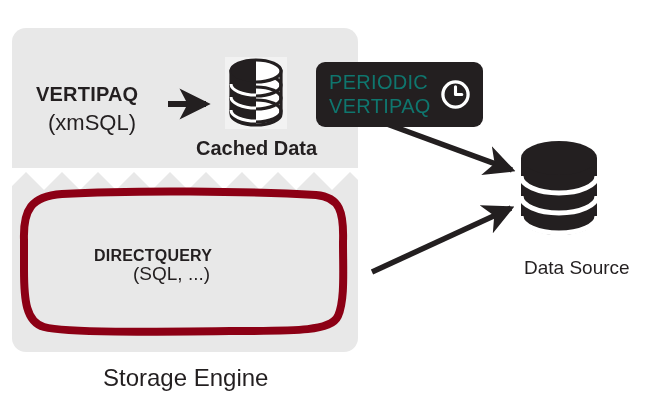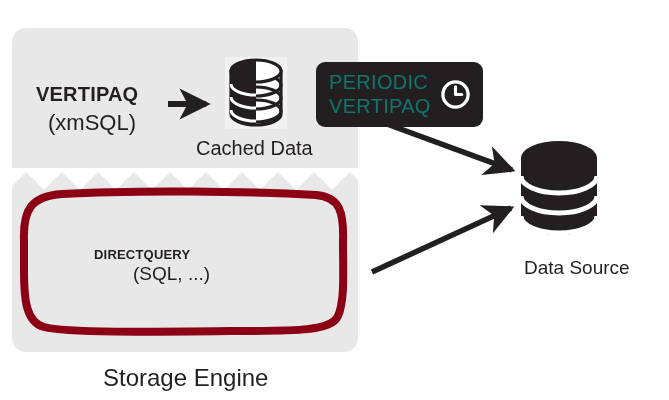--- a/index.html
+++ b/index.html
@@ -45,25 +45,26 @@
   }
   #vertipaq-sub {
     left: 48px;
     top: 111px;
     font-size: 22px;
   }
   #cached-data-label {
     left: 196px;
     top: 138px;
     font-size: 20px;
+    font-weight: bold;
   }
   #directquery-title {
     left: 94px;
     top: 248px;
-    font-size: 13px;
+    font-size: 16px;
     letter-spacing: 0.2px;
   }
   #directquery-sub {
     left: 133px;
     top: 264px;
     font-size: 19px;
   }
   #storage-engine-label {
     left: 103px;
     top: 365px;

